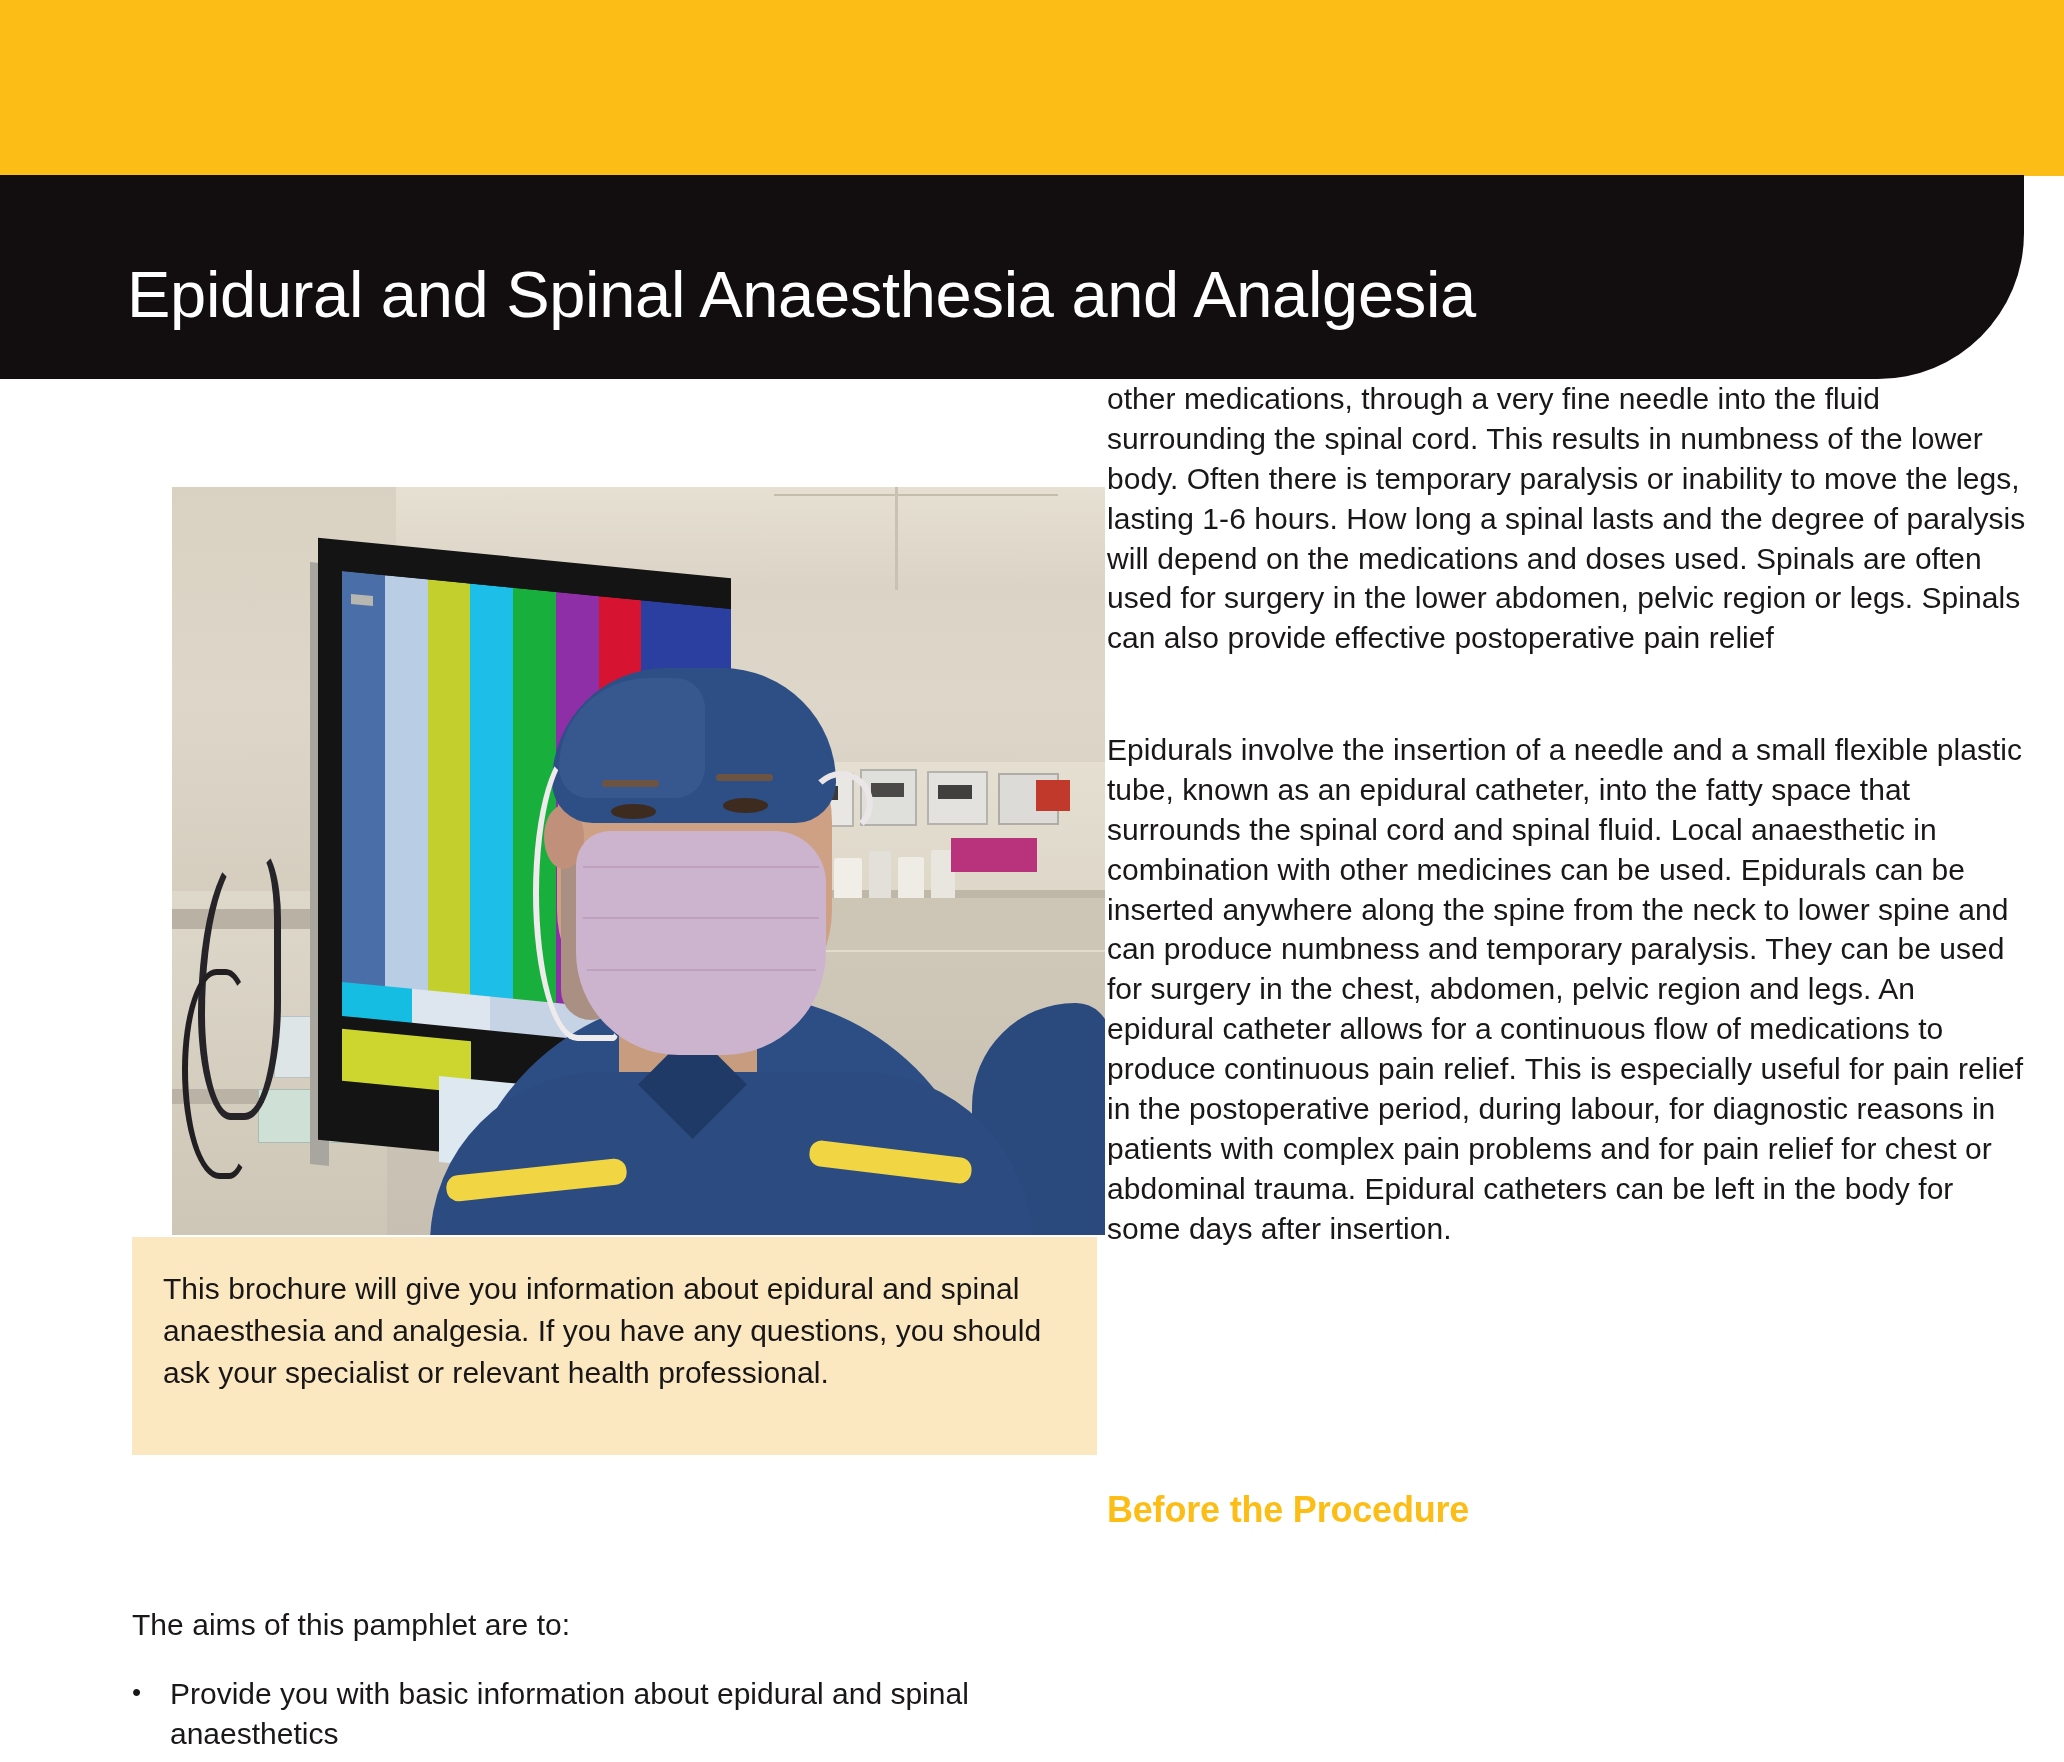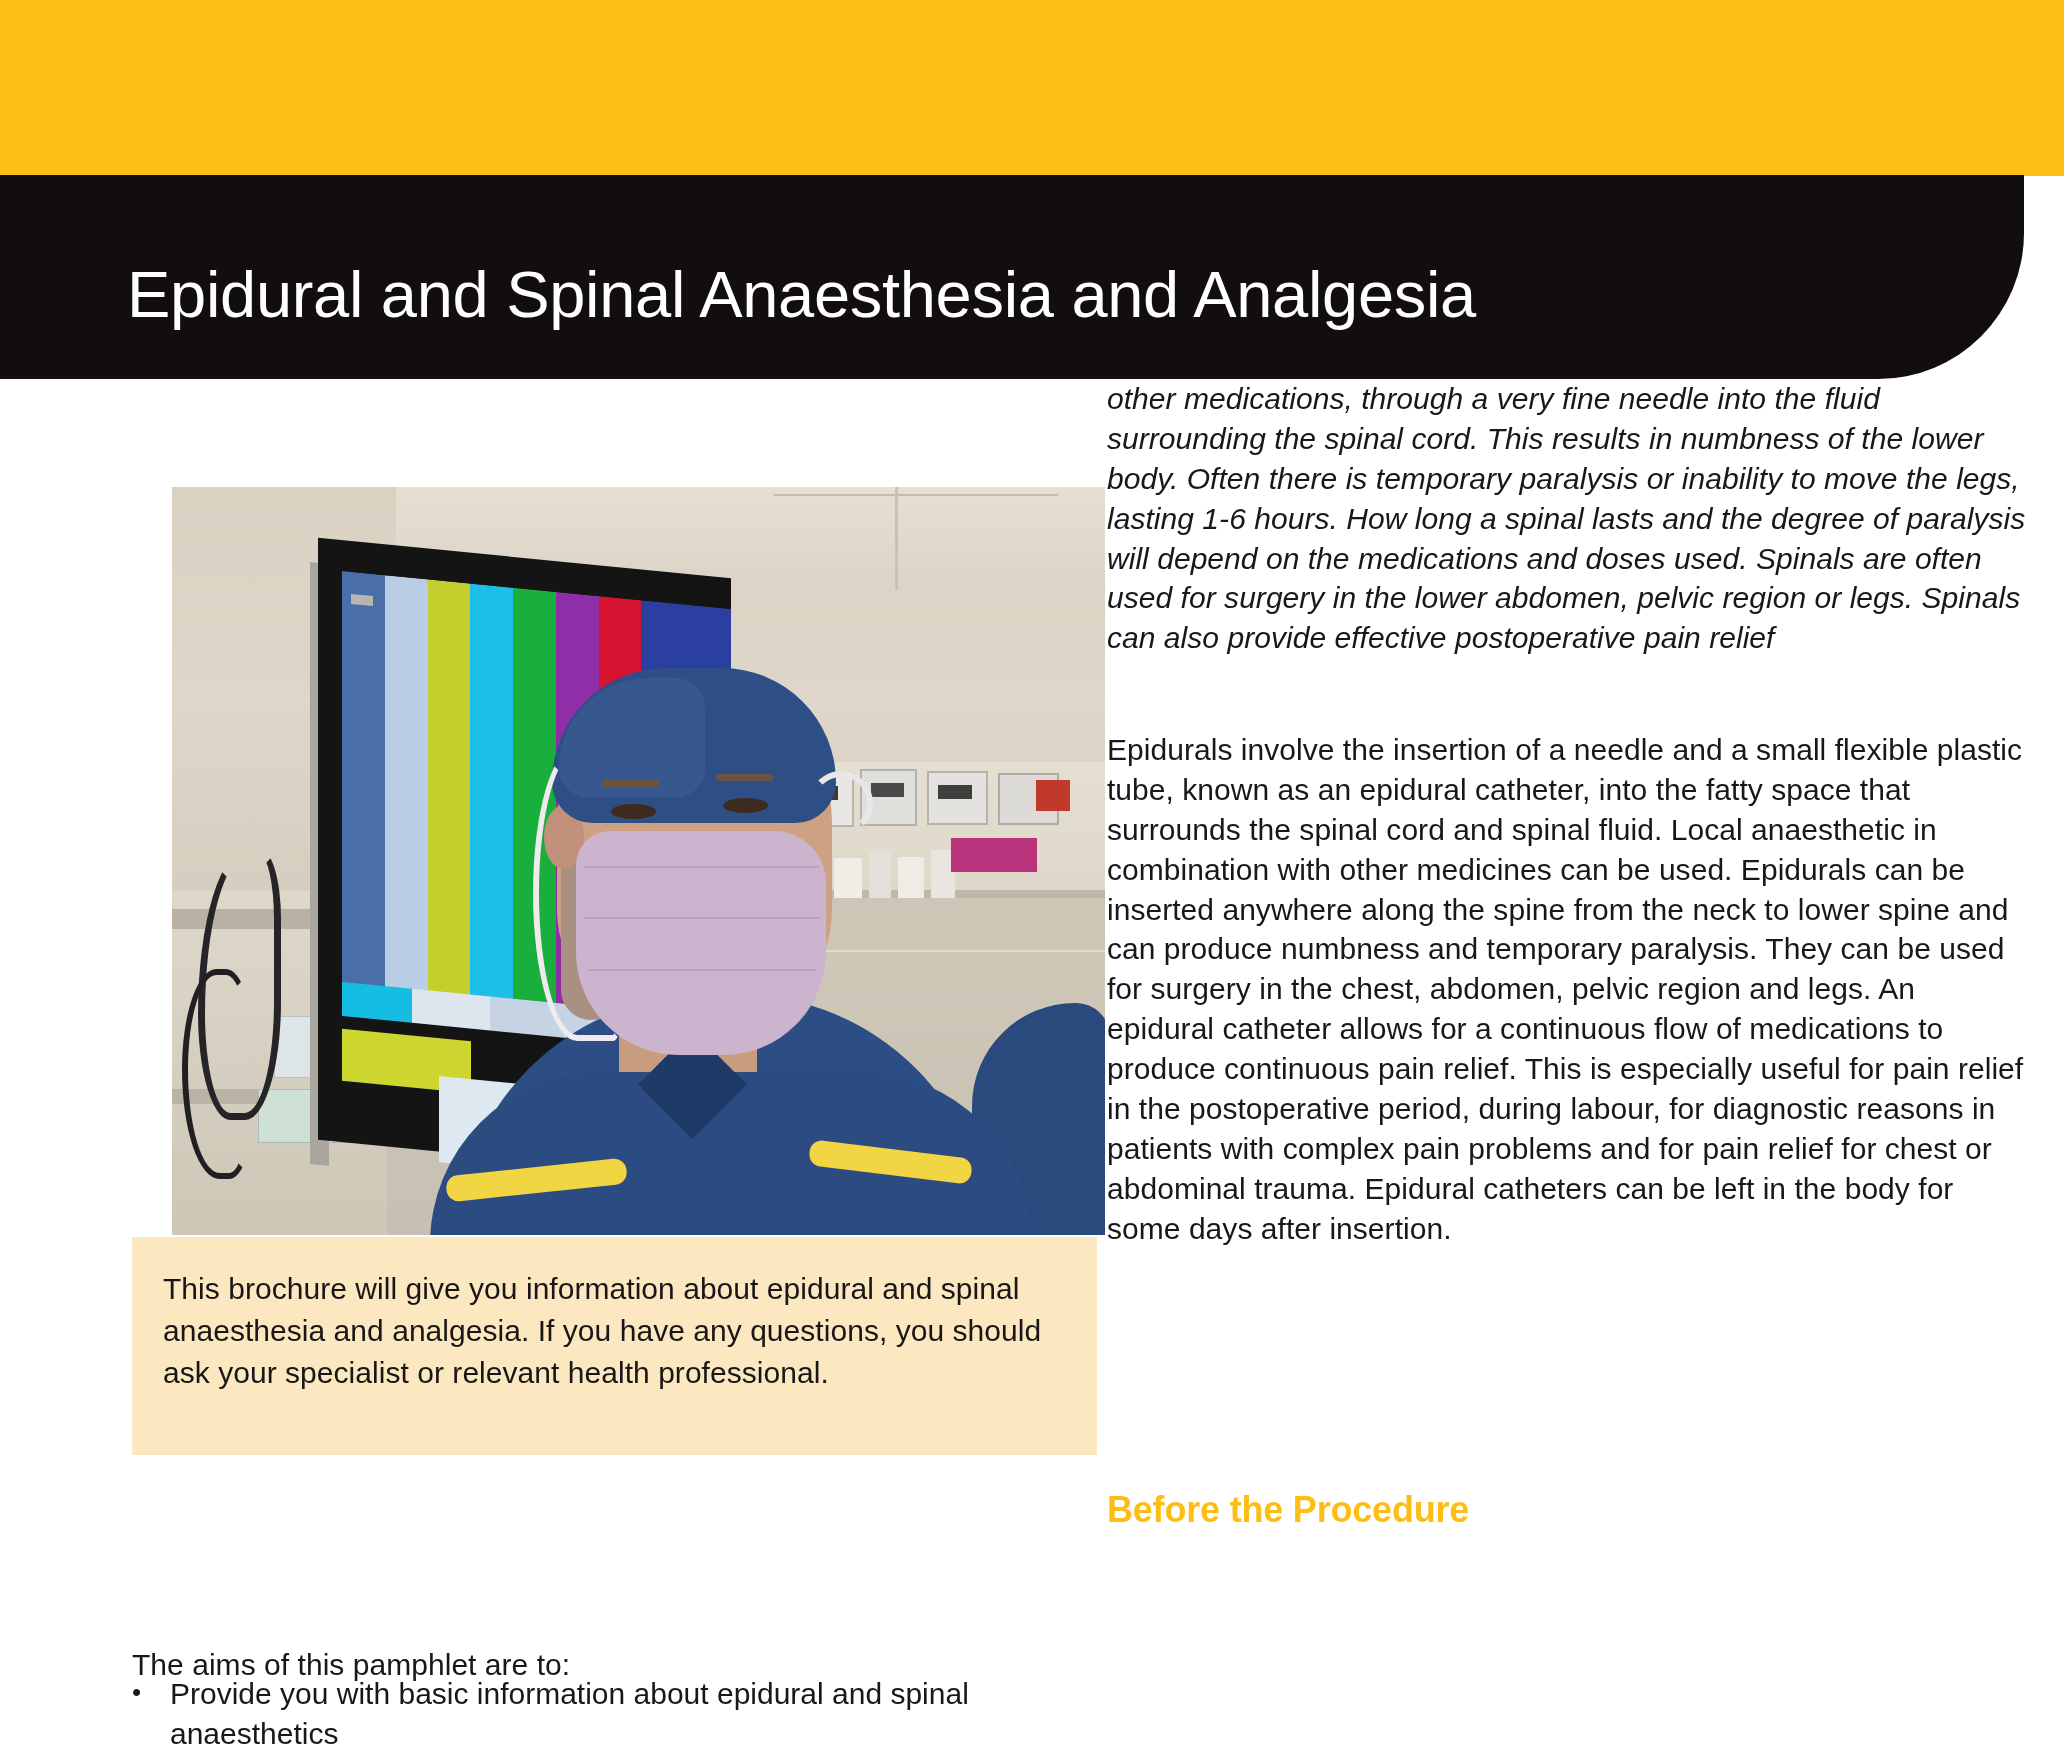--- a/index.html
+++ b/index.html
@@ -336,40 +336,40 @@
 
   
   .body-p {
     font-size: 30px;
     line-height: 1.33;
     color: #1a1718;
     margin: 0 0 19px 0;
     letter-spacing: 0.04px;
   }
   #lc-para-1 { position: absolute; left: 0; top: 1098px; width: 929px; }
-  #lc-para-2 { position: absolute; left: 0; top: 1226px; width: 929px; margin-top: 40px; }
+  #lc-para-2 { position: absolute; left: 0; top: 1226px; width: 929px; }
   #lc-bullets { position: absolute; left: 0; top: 1295px; width: 965px; }
   .bullet-row {
     display: flex;
     font-size: 30px;
     line-height: 1.33;
     color: #1a1718;
     margin-bottom: 5.2px;
   }
   .bullet-dot {
     width: 38px;
     flex: 0 0 38px;
     text-align: left;
     font-size: 26px;
     line-height: 1.45;
   }
   .bullet-txt { flex: 1; }
 
   
-  #rc-para-1 { position: absolute; left: 0; top: 0px; width: 922px; font-style: italic; }
+  #rc-para-1 { position: absolute; left: 0; top: 0px; width: 922px; }
   #rc-para-2 { position: absolute; left: 0; top: 351px; width: 922px; }
   #rc-para-3 { position: absolute; left: 0; top: 962px; width: 922px; }
   #section-heading {
     position: absolute;
     left: 0;
     top: 1080px;
     font-size: 36px;
     font-weight: bold;
     color: #fcbe16;
     letter-spacing: -0.2px;

